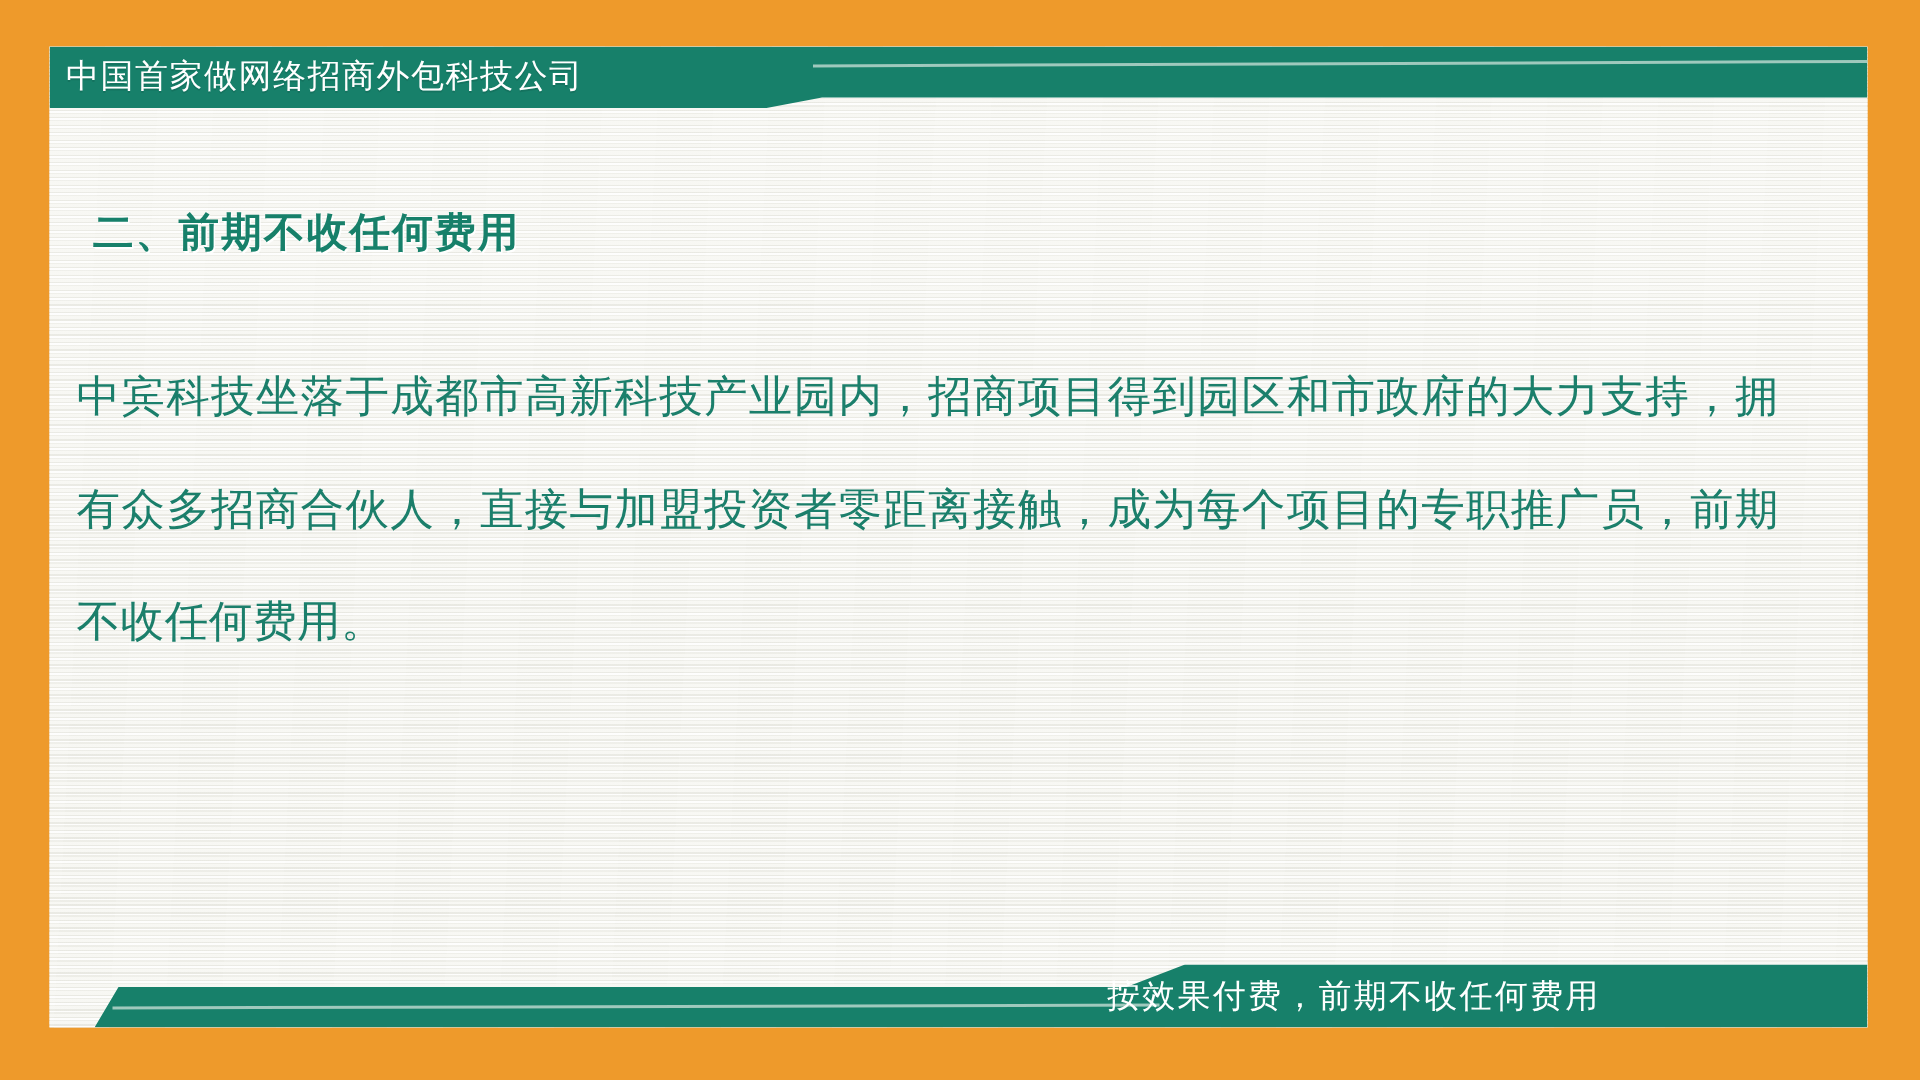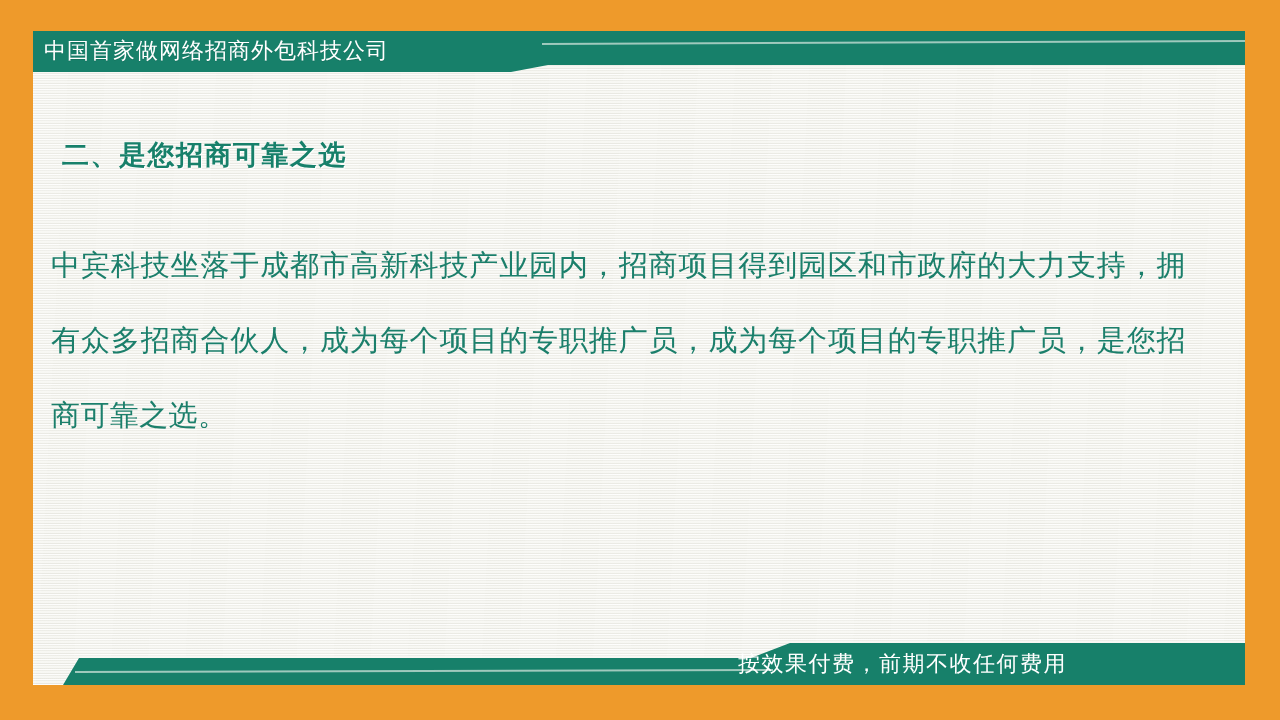--- a/index.html
+++ b/index.html
@@ -188,23 +188,23 @@
 <div id="slide">
 
   <div class="content-panel"></div>
 
   <div class="header-band">
     <div class="header-shape-main"></div>
     <div class="header-hairline"></div>
   </div>
   <div class="header-title">中国首家做网络招商外包科技公司</div>
 
-  <div class="section-heading">二、是您招商可靠之选</div>
-
-  <div class="body-text">中宾科技坐落于成都市高新科技产业园内，招商项目得到园区和市政府的大力支持，拥有众多招商合伙人，成为每个项目的专职推广员，成为每个项目的专职推广员，是您招商可靠之选。</div>
+  <div class="section-heading">二、前期不收任何费用</div>
+
+  <div class="body-text">中宾科技坐落于成都市高新科技产业园内，招商项目得到园区和市政府的大力支持，拥有众多招商合伙人，直接与加盟投资者零距离接触，成为每个项目的专职推广员，前期不收任何费用。</div>
 
   <div class="footer-band">
     <div class="footer-shape-main"></div>
     <div class="footer-hairline"></div>
     <div class="footer-text">按效果付费，前期不收任何费用</div>
   </div>
 
 </div>
 
 </body></html>

